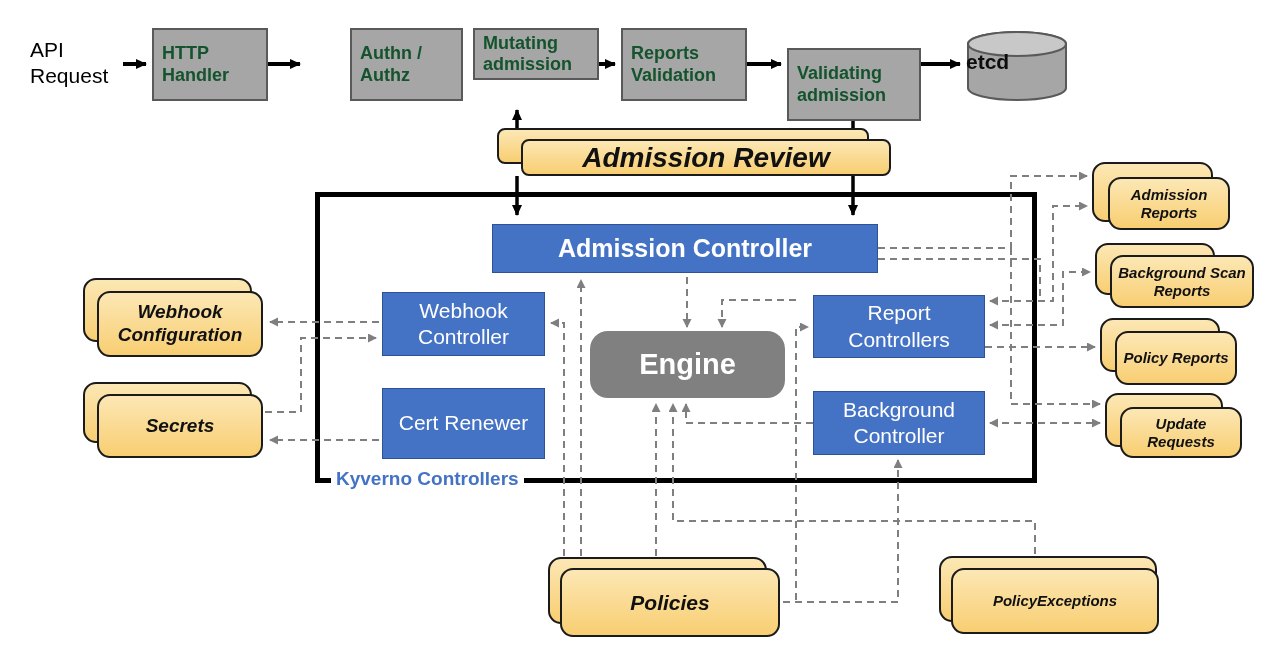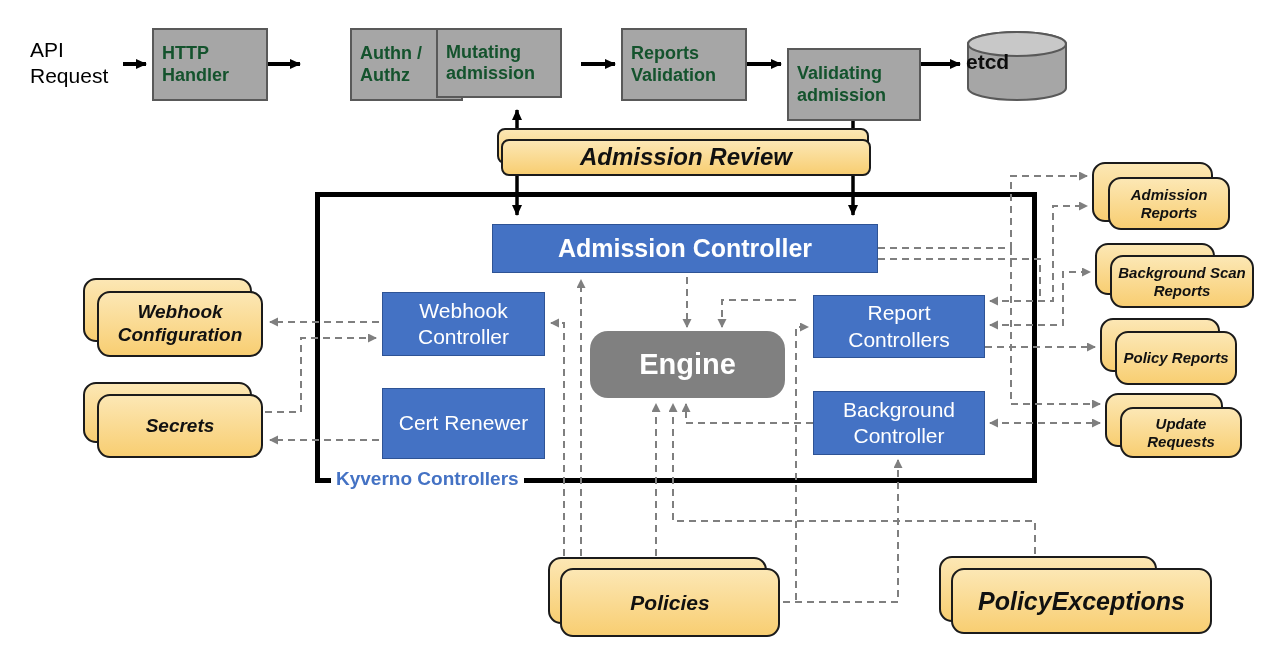--- a/index.html
+++ b/index.html
@@ -92,35 +92,35 @@
       <path class="dash" d="M990,325 L1063,325 L1063,272 L1090,272" marker-start="url(#mDashS)" marker-end="url(#mDash)"></path>
       <path class="dash" d="M985,347 L1095,347" marker-end="url(#mDash)"></path>
       <path class="dash" d="M990,423 L1100,423" marker-start="url(#mDashS)" marker-end="url(#mDash)"></path>
       <path class="dash" d="M878,259 L1040,259 L1040,300"></path>
     </g>
   </svg>
 
   <div class="abs api-label" style="left:30px;top:37px;width:100px;">API Request</div>
   <div class="abs gbox" style="left:152px;top:28px;width:116px;height:73px;">HTTP Handler</div>
   <div class="abs gbox" style="left:306px;top:28px;width:113px;height:73px;margin-left:44px;">Authn / Authz</div>
-  <div class="abs gbox" style="left:436px;top:28px;width:126px;height:70px;">Mutating admission</div>
+  <div class="abs gbox" style="left:473px;top:28px;width:126px;height:52px;">Mutating admission</div>
   <div class="abs gbox" style="left:621px;top:28px;width:126px;height:73px;">Reports Validation</div>
   <div class="abs gbox" style="left:787px;top:28px;width:134px;height:73px;margin-top:20px;">Validating admission</div>
 
   <div class="abs etcd-wrap" style="left:966px;top:30px;width:102px;height:72px;">
     <svg width="102" height="72" viewBox="0 0 102 72">
       <path d="M2,14 A49,12 0 0 1 100,14 L100,58 A49,12 0 0 1 2,58 Z" fill="#A6A6A6" stroke="#595959" stroke-width="2"></path>
       <ellipse cx="51" cy="14" rx="49" ry="12" fill="#C8C8C8" stroke="#595959" stroke-width="2"></ellipse>
     </svg>
     <div class="etcd-text">etcd</div>
   </div>
 
   <div class="abs stack rev" style="left:497px;top:128px;width:381px;height:48px;">
     <div class="layer" style="left:0;top:0;width:372px;height:36px;"></div>
-    <div class="layer front" style="left:4px;top:11px;width:370px;height:37px;font-size:24px;">Admission Review</div>
+    <div class="layer front" style="left:24px;top:11px;width:370px;height:37px;font-size:28px;">Admission Review</div>
   </div>
 
   <div class="abs kyv-label" style="left:331px;top:469px;">Kyverno Controllers</div>
 
   <div class="abs bbox" style="left:492px;top:224px;width:386px;height:49px;font-size:25px;font-weight:bold;">Admission Controller</div>
   <div class="abs bbox" style="left:382px;top:292px;width:163px;height:64px;">Webhook Controller</div>
   <div class="abs bbox" style="left:382px;top:388px;width:163px;height:71px;">Cert Renewer</div>
   <div class="abs bbox engine" style="left:590px;top:331px;width:195px;height:67px;">Engine</div>
   <div class="abs bbox" style="left:813px;top:295px;width:172px;height:63px;">Report Controllers</div>
   <div class="abs bbox" style="left:813px;top:391px;width:172px;height:64px;">Background Controller</div>
@@ -150,16 +150,16 @@
     <div class="layer" style="left:0;top:0;width:219px;height:67px;"></div>
     <div class="layer front" style="left:12px;top:11px;width:220px;height:69px;font-size:21px;">Policies</div>
   </div>
 
   <div class="abs stack" style="left:1105px;top:393px;width:139px;height:67px;">
     <div class="layer" style="left:0;top:0;width:118px;height:54px;"></div>
     <div class="layer front" style="left:15px;top:14px;width:122px;height:51px;font-size:15px;">Update Requests</div>
   </div>
   <div class="abs stack" style="left:939px;top:556px;width:234px;height:80px;">
     <div class="layer" style="left:0;top:0;width:218px;height:66px;"></div>
-    <div class="layer front" style="left:12px;top:12px;width:261px;height:66px;font-size:25px;">PolicyExceptions</div>
+    <div class="layer front" style="left:12px;top:12px;width:208px;height:66px;font-size:15px;">PolicyExceptions</div>
   </div>
 
 </div>
 
 </body></html>

